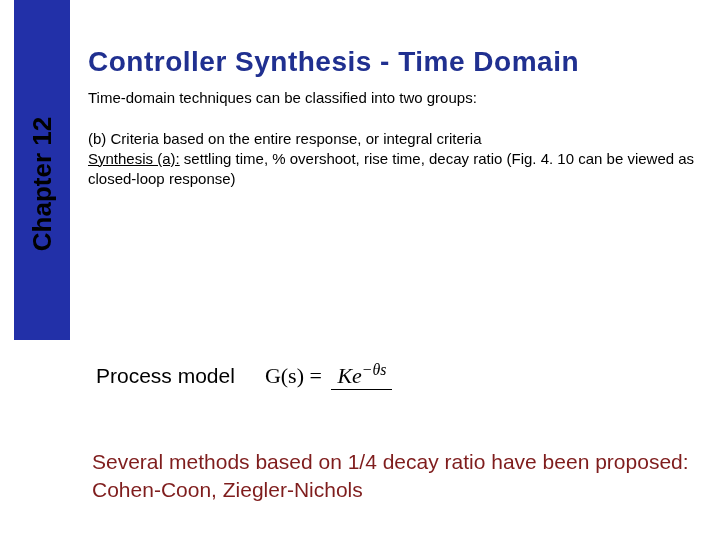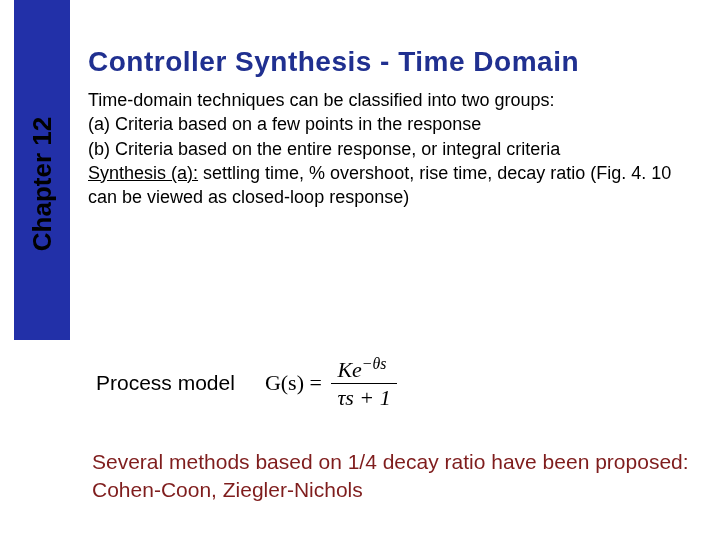--- a/index.html
+++ b/index.html
@@ -37,21 +37,21 @@
     font-size: 28px;
     font-weight: bold;
     letter-spacing: 0.5px;
   }
   .body {
     position: absolute;
     left: 88px;
     top: 88px;
     width: 610px;
     color: #000000;
-    font-size: 18px;
+    font-size: 15px;
     line-height: 1.35;
   }
   .underlined { text-decoration: underline; }
   .process-row {
     position: absolute;
     left: 96px;
     top: 356px;
     display: flex;
     align-items: center;
     gap: 30px;
@@ -60,22 +60,23 @@
     font-size: 21px;
     color: #000000;
   }
   .formula {
     font-family: "Times New Roman", Times, serif;
     font-size: 22px;
     color: #000000;
   }
   .formula .frac {
     display: inline-block;
+    text-align: center;
     vertical-align: middle;
-    margin: 0 4px;
+    margin: 6px 4px;
   }
   .formula .num {
     display: block;
     border-bottom: 1px solid #000;
     padding: 0 6px 2px 6px;
     line-height: 1.05;
   }
   .formula .den {
     display: block;
     padding: 2px 6px 0 6px;
@@ -104,29 +105,28 @@
 <body>
 
 <div class="sidebar">
   <div class="sidebar-label">Chapter 12</div>
 </div>
 
 <div class="title">Controller Synthesis - Time Domain</div>
 
 <div class="body">
   <span>Time-domain techniques can be classified into two groups:</span><br>
-  <span>(a) Criteria based on a few points in the response</span><br>
+  <br>
   <span>(b) Criteria based on the entire response, or integral criteria</span><br>
   <span class="underlined">Synthesis (a):</span><span> settling time, % overshoot, rise time, decay ratio (Fig. 4. 10 can be viewed as closed-loop response)</span>
 </div>
 
 <div class="process-row">
   <div class="process-label">Process model</div>
   <div class="formula">
     <span class="lhs">G(s) =</span>
     <span class="frac">
       <span class="num"><i>K</i><i>e</i><sup>−θs</sup></span>
-      <span class="den"><i>τs + 1</i></span>
     </span>
   </div>
 </div>
 
 <div class="footer">Several methods based on 1/4 decay ratio have been proposed: Cohen-Coon, Ziegler-Nichols</div>
 
 </body></html>

